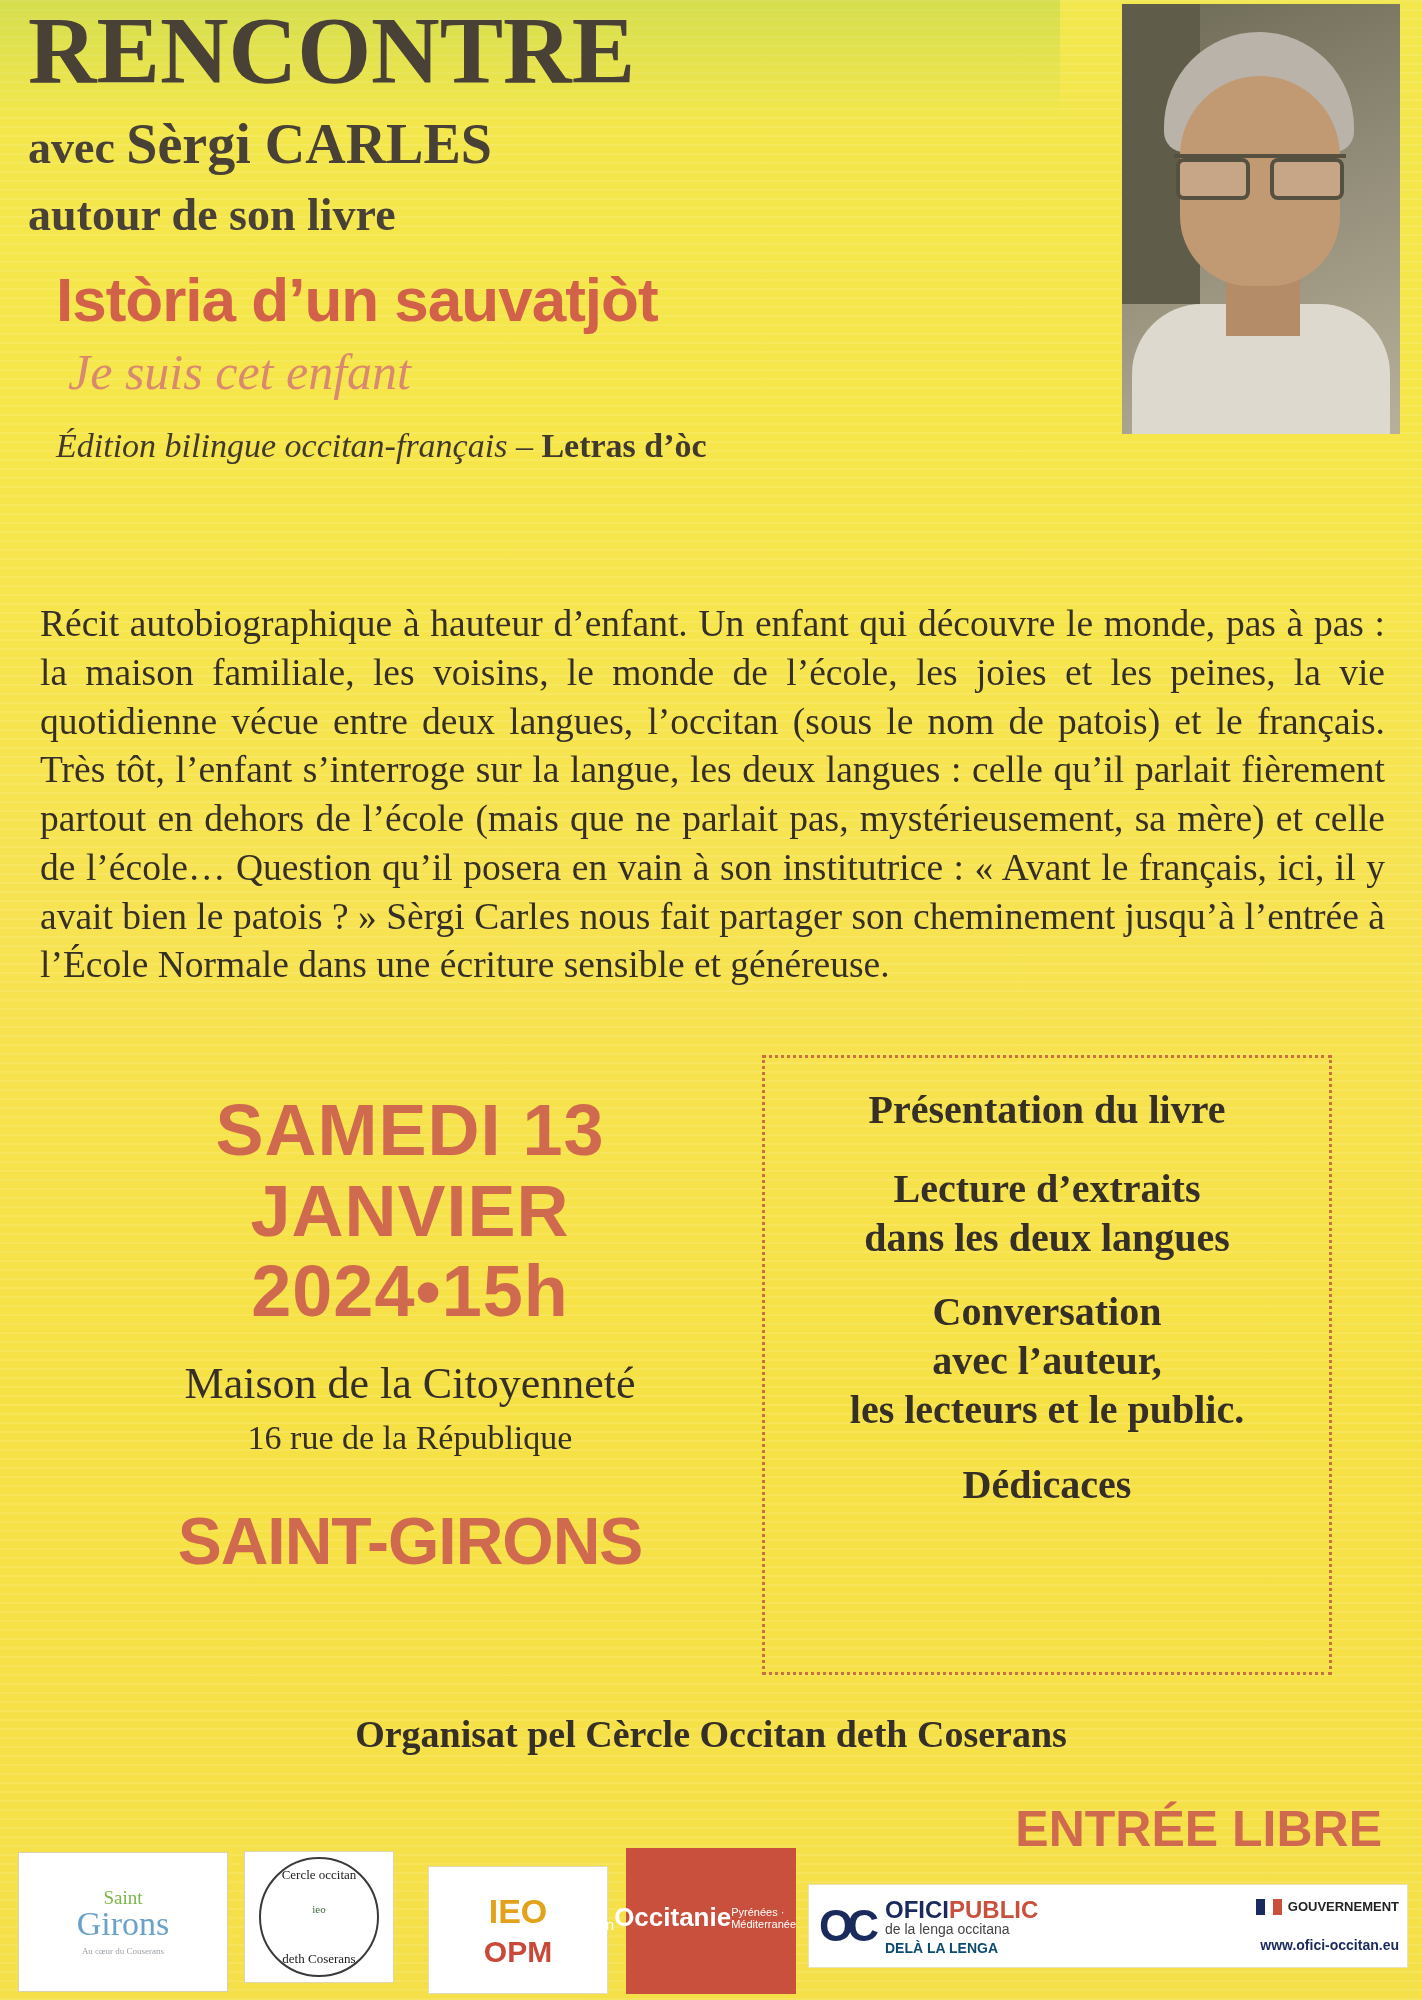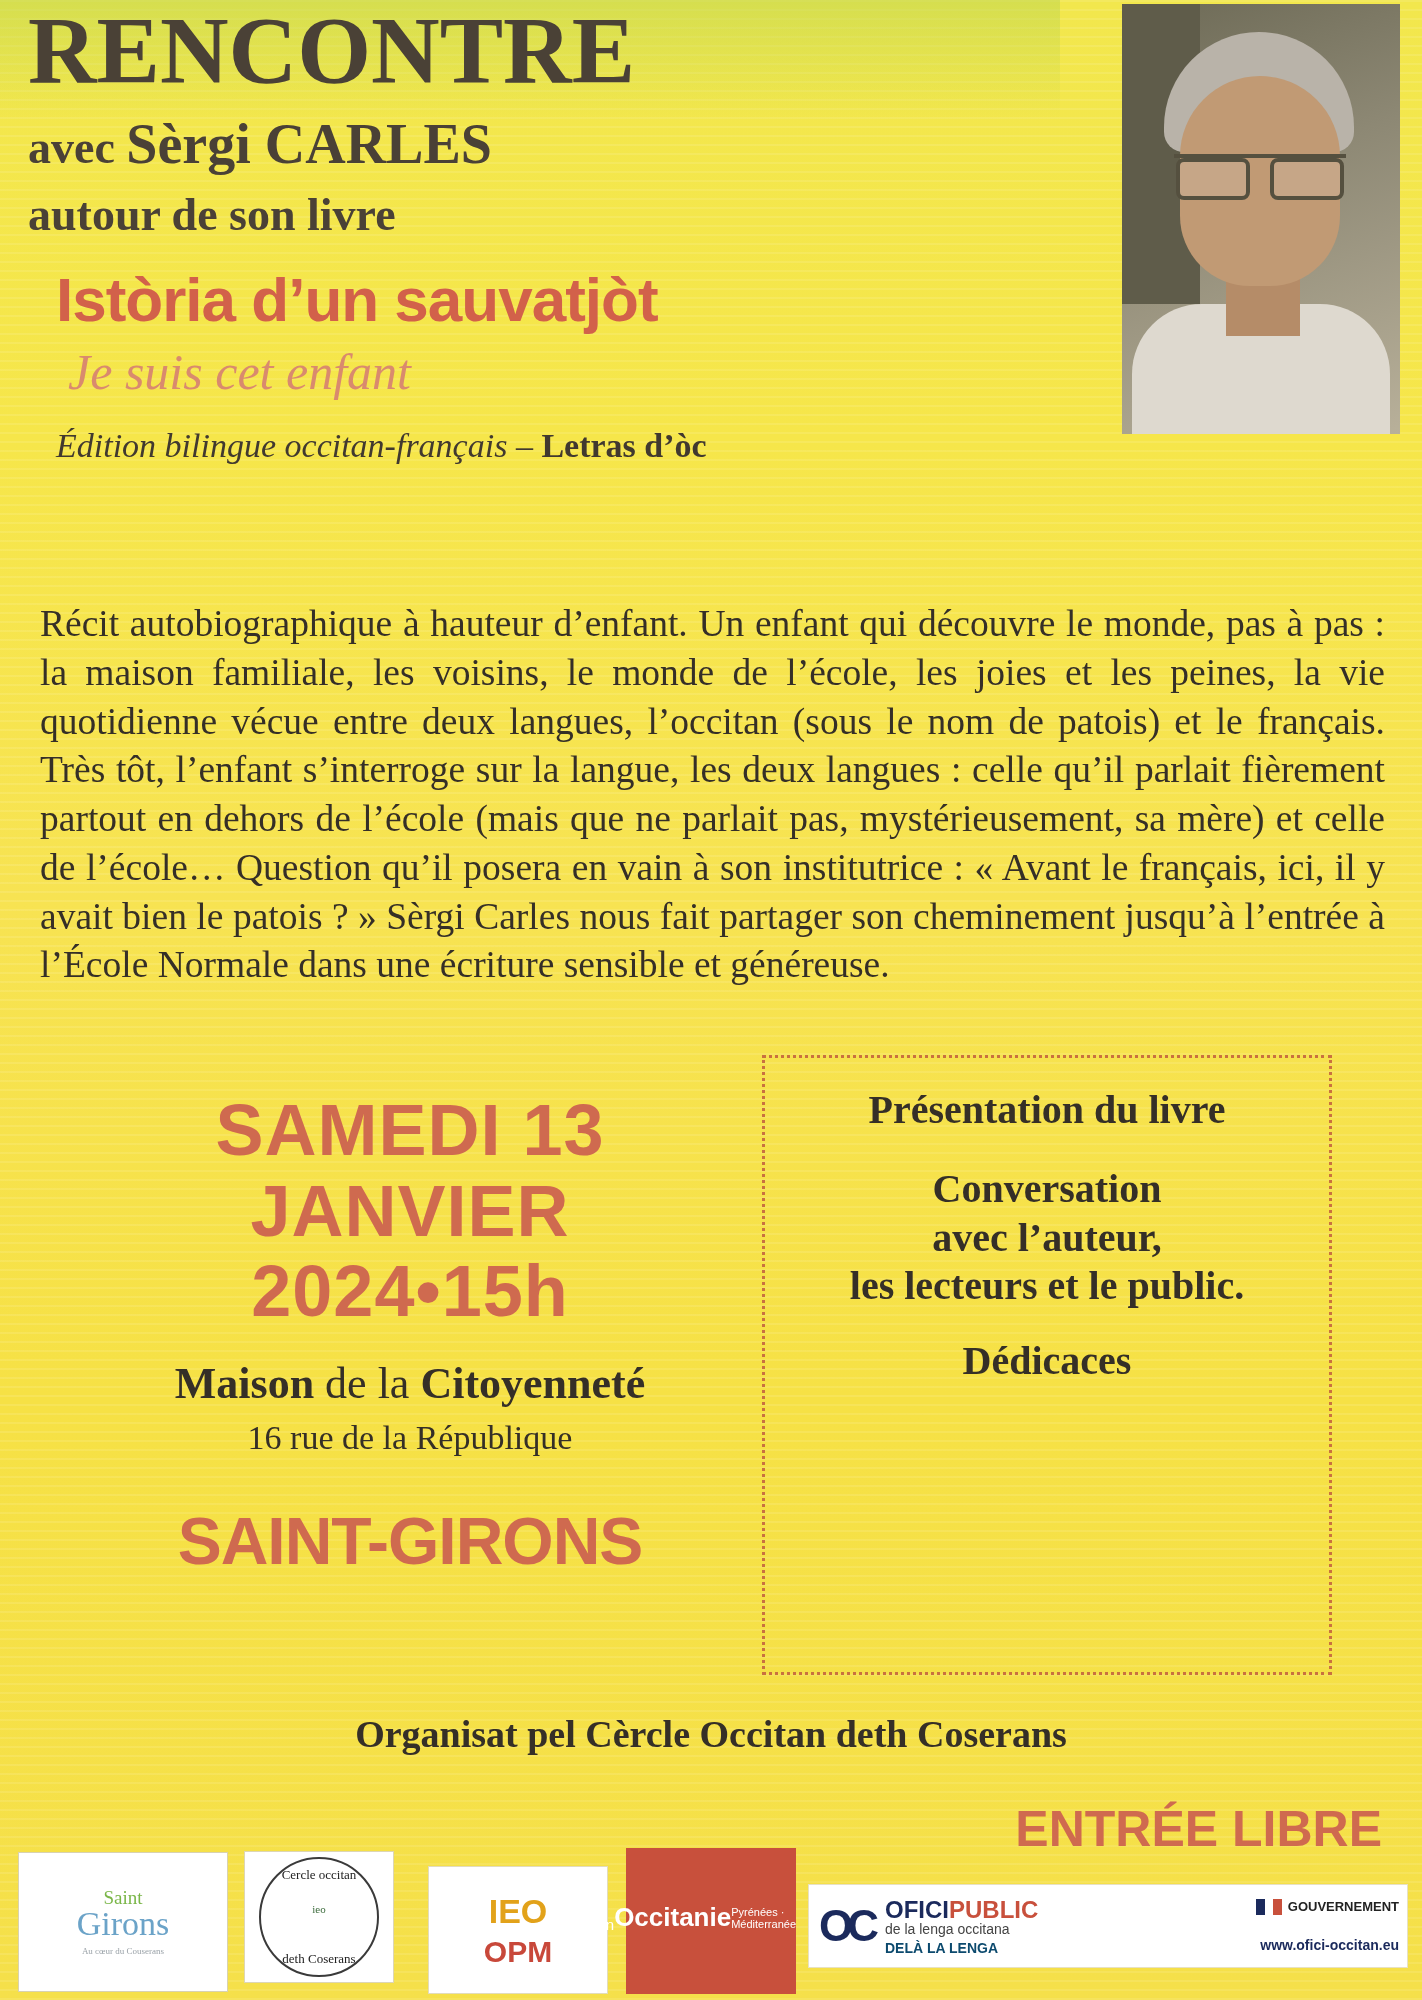--- a/index.html
+++ b/index.html
@@ -189,21 +189,21 @@
     line-height: 1.12;
     color: #cf6a4f;
     letter-spacing: 1px;
   }
   .event-place {
     font-family: "Liberation Serif", serif;
     font-size: 44px;
     color: #352f27;
     margin-top: 26px;
   }
-  .event-place b { font-weight: bold; margin-top: 28px; }
+  .event-place b { font-weight: normal; margin-top: 28px; }
   .event-addr {
     font-family: "Liberation Serif", serif;
     font-size: 34px;
     color: #352f27;
     margin-top: 10px;
   }
   .event-city {
     font-family: "Liberation Sans", sans-serif;
     font-weight: bold;
     font-size: 66px;
@@ -443,20 +443,24 @@
     <div class="event-date">2024•15h</div>
     <div class="event-place">
       <b>Maison</b><span> de la </span><b>Citoyenneté</b>
     </div>
     <div class="event-addr">16 rue de la République</div>
     <div class="event-city">SAINT-GIRONS</div>
   </div>
 
   <div class="program">
     <p>Présentation du livre</p>
+    <p class="tight">
+      <span>Lecture d’extraits</span><br>
+      <span>dans les deux langues</span>
+    </p>
     <p class="tight">
       <span>Conversation</span><br>
       <span>avec l’auteur,</span><br>
       <span>les lecteurs et le public.</span>
     </p>
     <p>Dédicaces</p>
   </div>
 
   <div class="organiser">Organisat pel Cèrcle Occitan deth Coserans</div>
 

